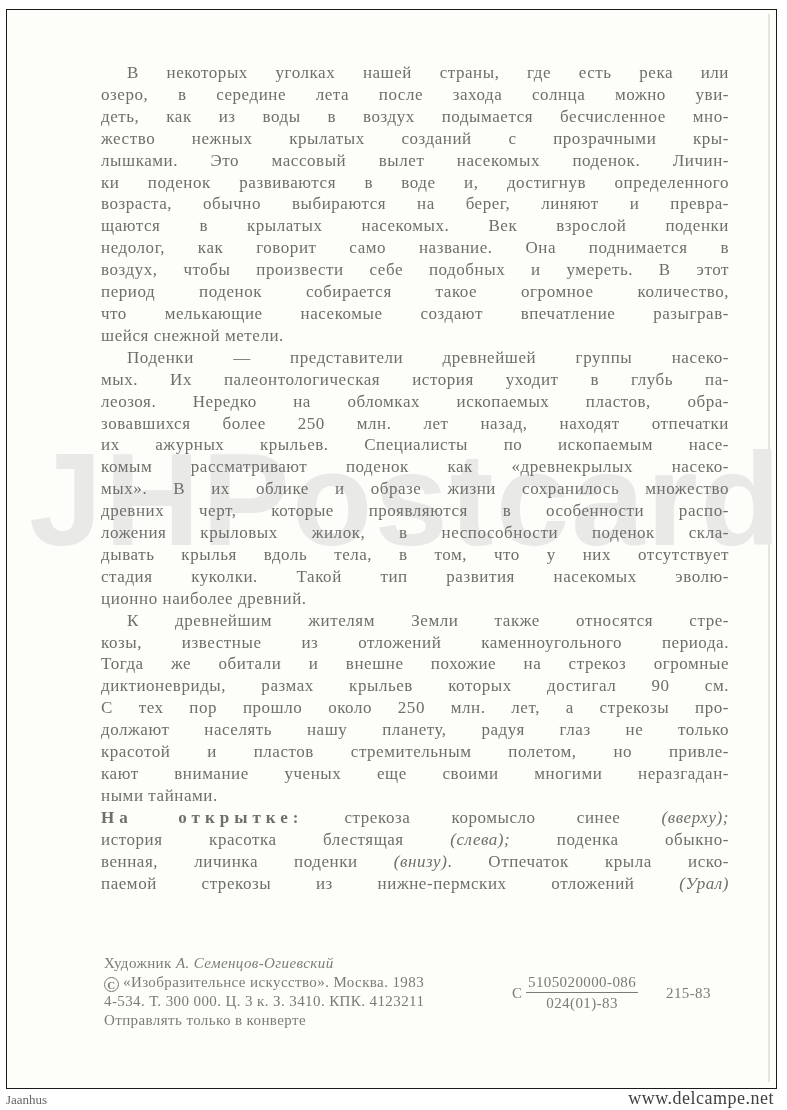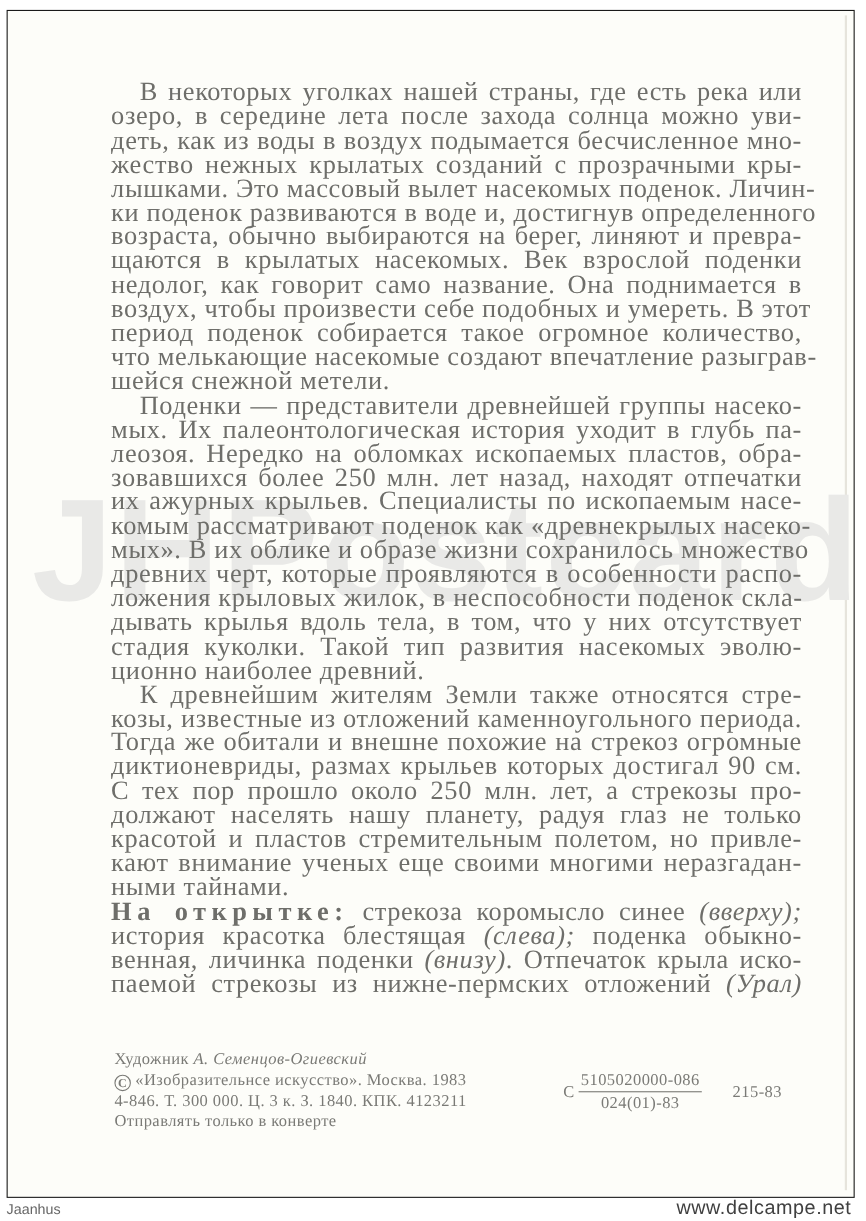--- a/index.html
+++ b/index.html
@@ -14,22 +14,22 @@
     .card-inner-edge {
       position: absolute; right: 6px; top: 4px; bottom: 6px; width: 2px; background: #e6e4dc;
     }
     .watermark {
       position: absolute; left: 22px; top: 430px; width: 740px; height: 120px;
       font-family: "Liberation Sans", "DejaVu Sans", sans-serif; font-weight: bold;
       font-size: 132px; line-height: 120px; letter-spacing: 2px; color: #e9e9e7;
       white-space: nowrap; user-select: none;
     }
     .text-block {
-      position: absolute; left: 101px; top: 74px; width: 628px;
-      color: #6e6e6a; font-size: 24px; line-height: 21.9px; letter-spacing: 0.55px;
+      position: absolute; left: 101px; top: 62px; width: 628px;
+      color: #6e6e6a; font-size: 17px; line-height: 21.9px; letter-spacing: 0.55px;
       text-align: justify; text-align-last: left; hyphens: manual;
     }
     .text-block .line { display: block; text-align: justify; text-align-last: justify; white-space: nowrap; }
     .text-block .line.last { text-align-last: left; }
     .text-block .indent { padding-left: 26px; }
     .spaced { letter-spacing: 5px; font-weight: bold; }
     .it { font-style: italic; }
     .footer {
       position: absolute; left: 104px; top: 954px; color: #7a7a76;
       font-size: 15px; line-height: 19px; letter-spacing: 0.4px; font-family: Liberation Serif, serif;
@@ -43,21 +43,21 @@
     .catalog {
       position: absolute; left: 512px; top: 974px; color: #7a7a76; font-size: 15px; letter-spacing: 0.4px;
     }
     .catalog .c-letter { position: absolute; left: 0; top: 11px; }
     .catalog .fraction { position: absolute; left: 14px; top: 0; text-align: center; }
     .catalog .num { display: block; white-space: nowrap; padding: 0 2px; }
     .catalog .bar { display: block; height: 1px; background: #7a7a76; margin: 1px 0 2px 0; }
     .catalog .suffix { position: absolute; left: 154px; top: 11px; white-space: nowrap; }
     .bottom-bar {
       position: absolute; left: 0; top: 1090px; width: 787px; height: 20px;
-      font-family: Liberation Sans, sans-serif;
+      font-family: Liberation Serif, serif;
     }
     .credit-left { position: absolute; left: 6px; top: 2px; font-size: 13px; color: #666; }
     .credit-right { position: absolute; right: 13px; top: -2px; font-size: 18px; color: #404040; letter-spacing: 0.5px; }
   </style>
 </head>
 <body>
 
 <div class="card">
   <div class="card-inner-edge"></div>
   <div class="watermark">JHPostcards</div>
@@ -108,21 +108,21 @@
     <span class="line"><span class="spaced">На открытке:</span><span> стрекоза коромысло синее </span><span class="it">(вверху);</span></span>
     <span class="line"><span>история красотка блестящая </span><span class="it">(слева);</span><span> поденка обыкно-</span></span>
     <span class="line"><span>венная, личинка поденки </span><span class="it">(внизу)</span><span>. Отпечаток крыла иско-</span></span>
     <span class="line"><span>паемой стрекозы из нижне-пермских отложений </span><span class="it">(Урал)</span></span>
   </div>
 </div>
 
 <div class="footer">
   <span class="row"><span>Художник </span><span class="it">А. Семенцов-Огиевский</span></span>
   <span class="row"><span class="copyright-icon">C</span><span>«Изобразительнсе искусство». Москва. 1983</span></span>
-  <span class="row">4-846. Т. 300 000. Ц. 3 к. З. 1840. КПК. 4123211</span>
+  <span class="row">4-534. Т. 300 000. Ц. 3 к. З. 3410. КПК. 4123211</span>
   <span class="row">Отправлять только в конверте</span>
 </div>
 
 <div class="catalog">
   <span class="c-letter">С</span>
   <span class="fraction">
     <span class="num">5105020000-086</span>
     <span class="bar"></span>
     <span class="num">024(01)-83</span>
   </span>

